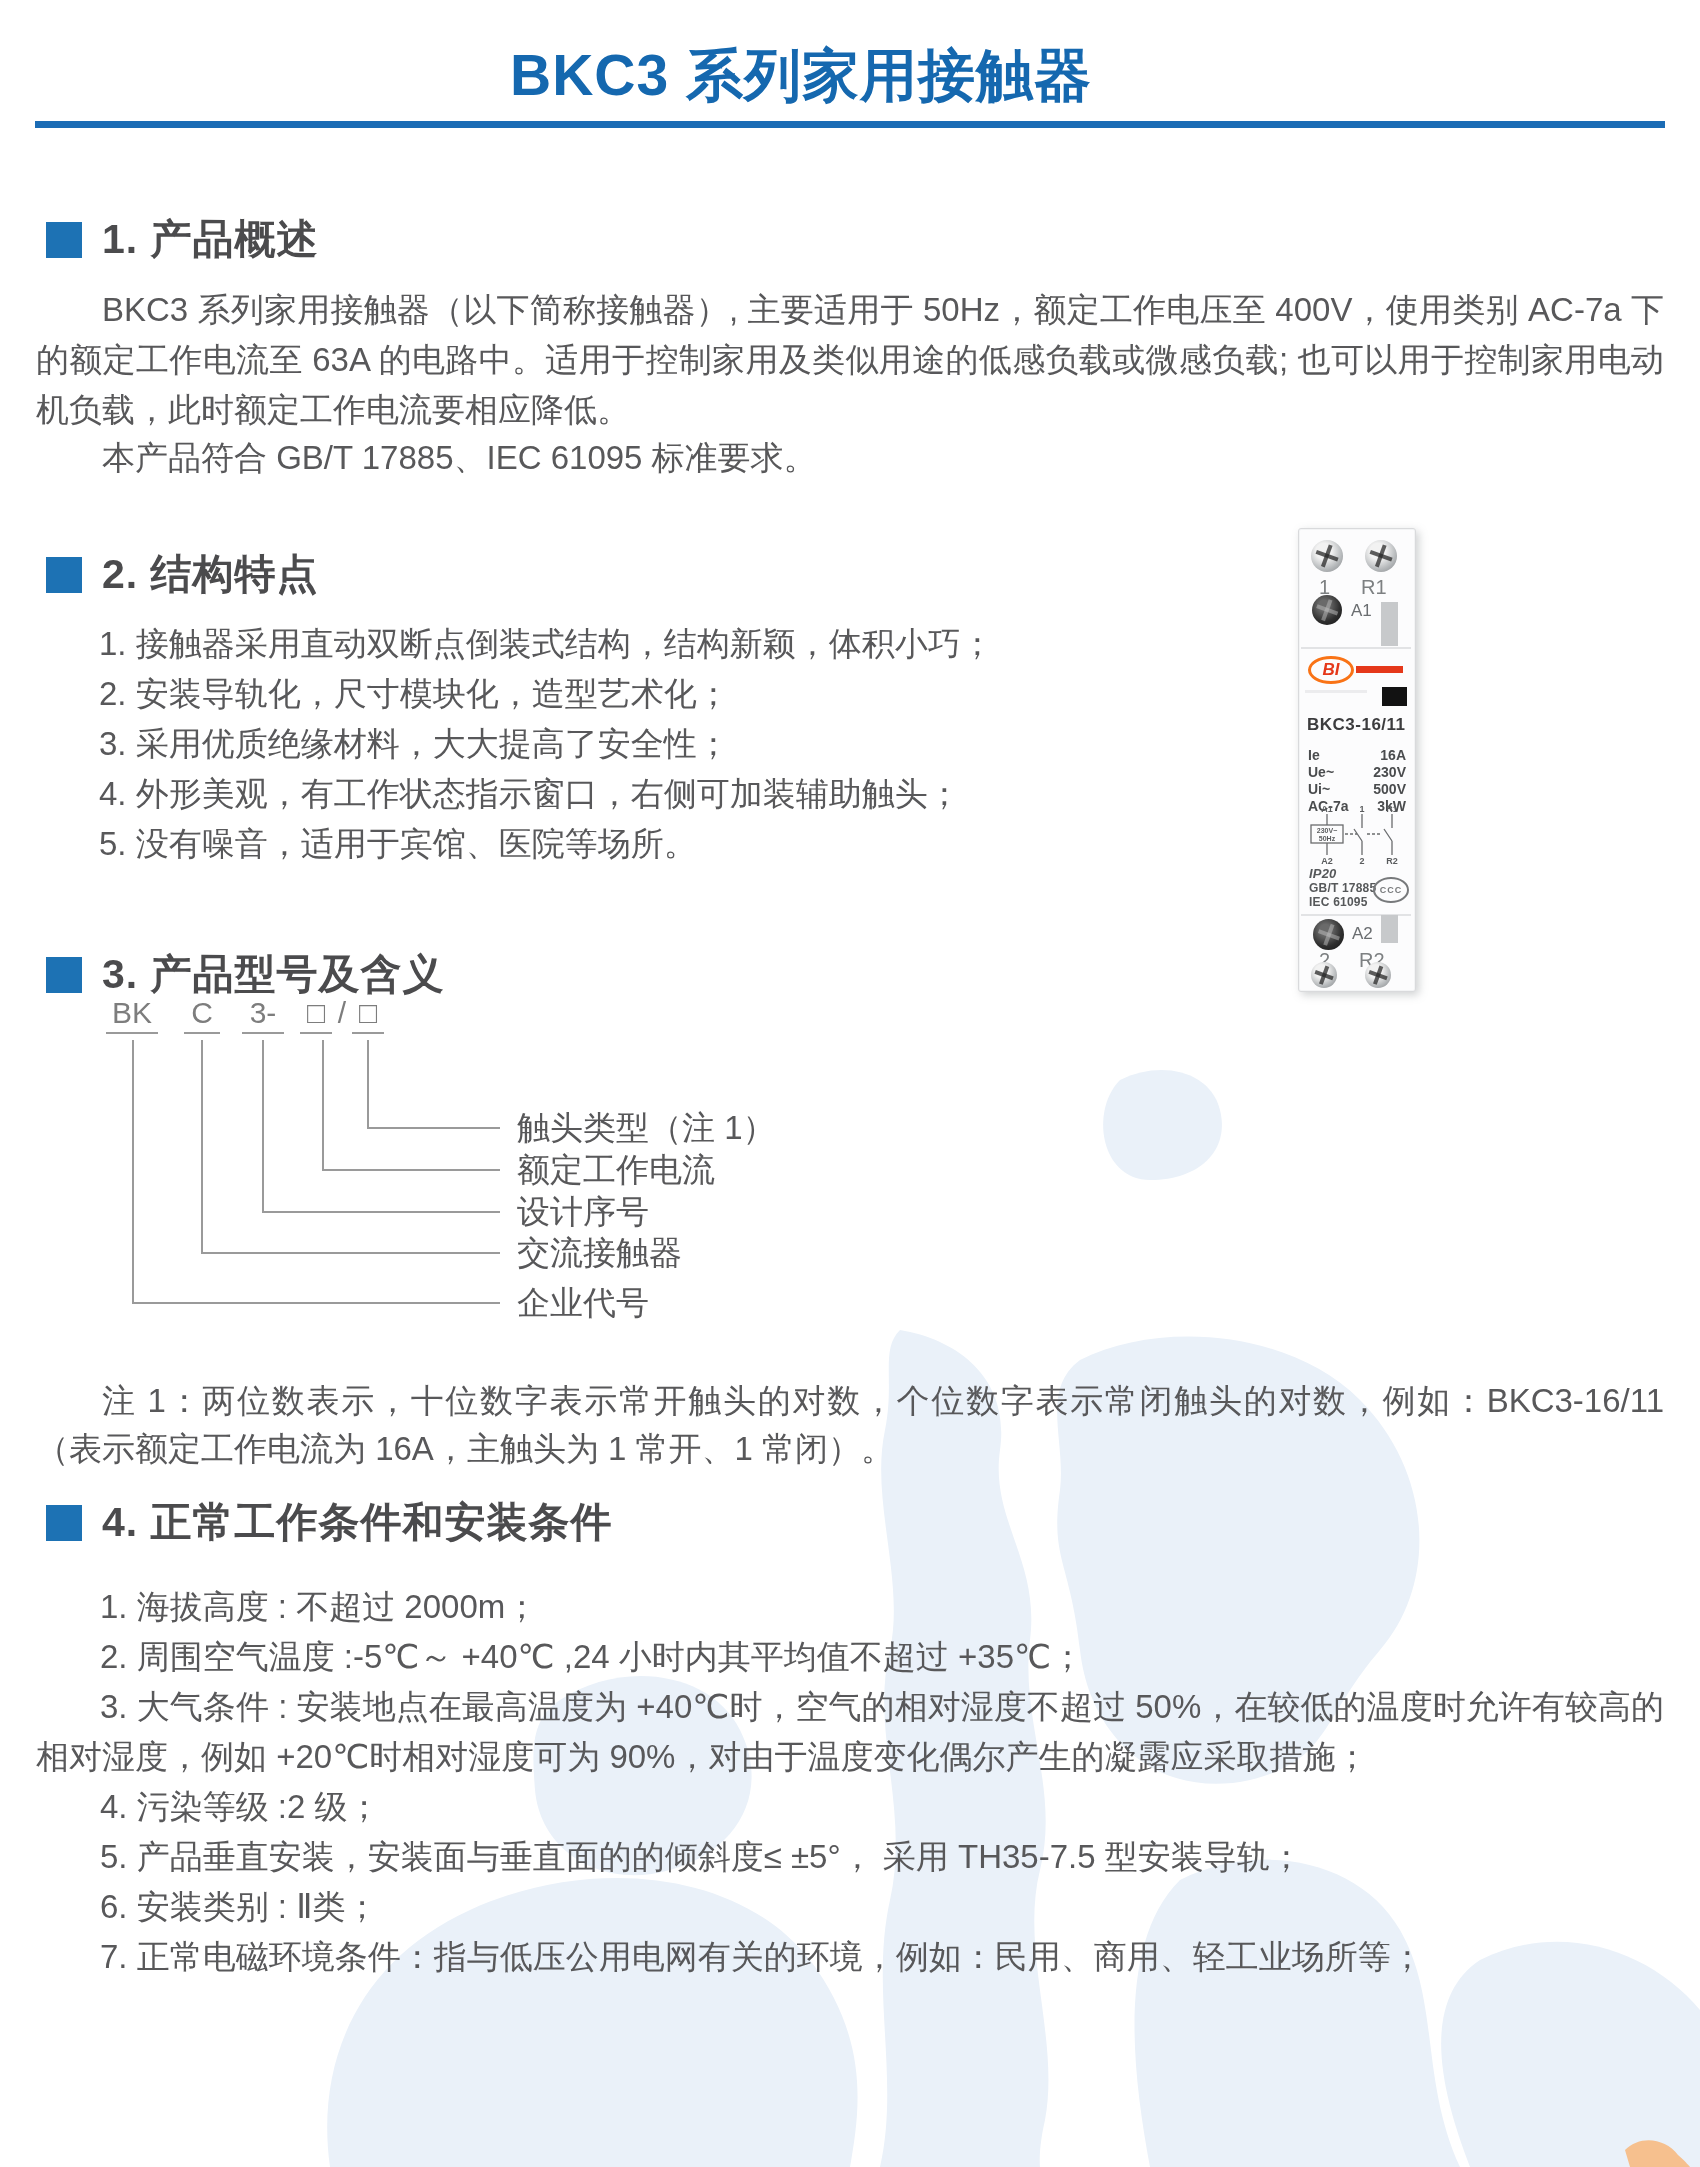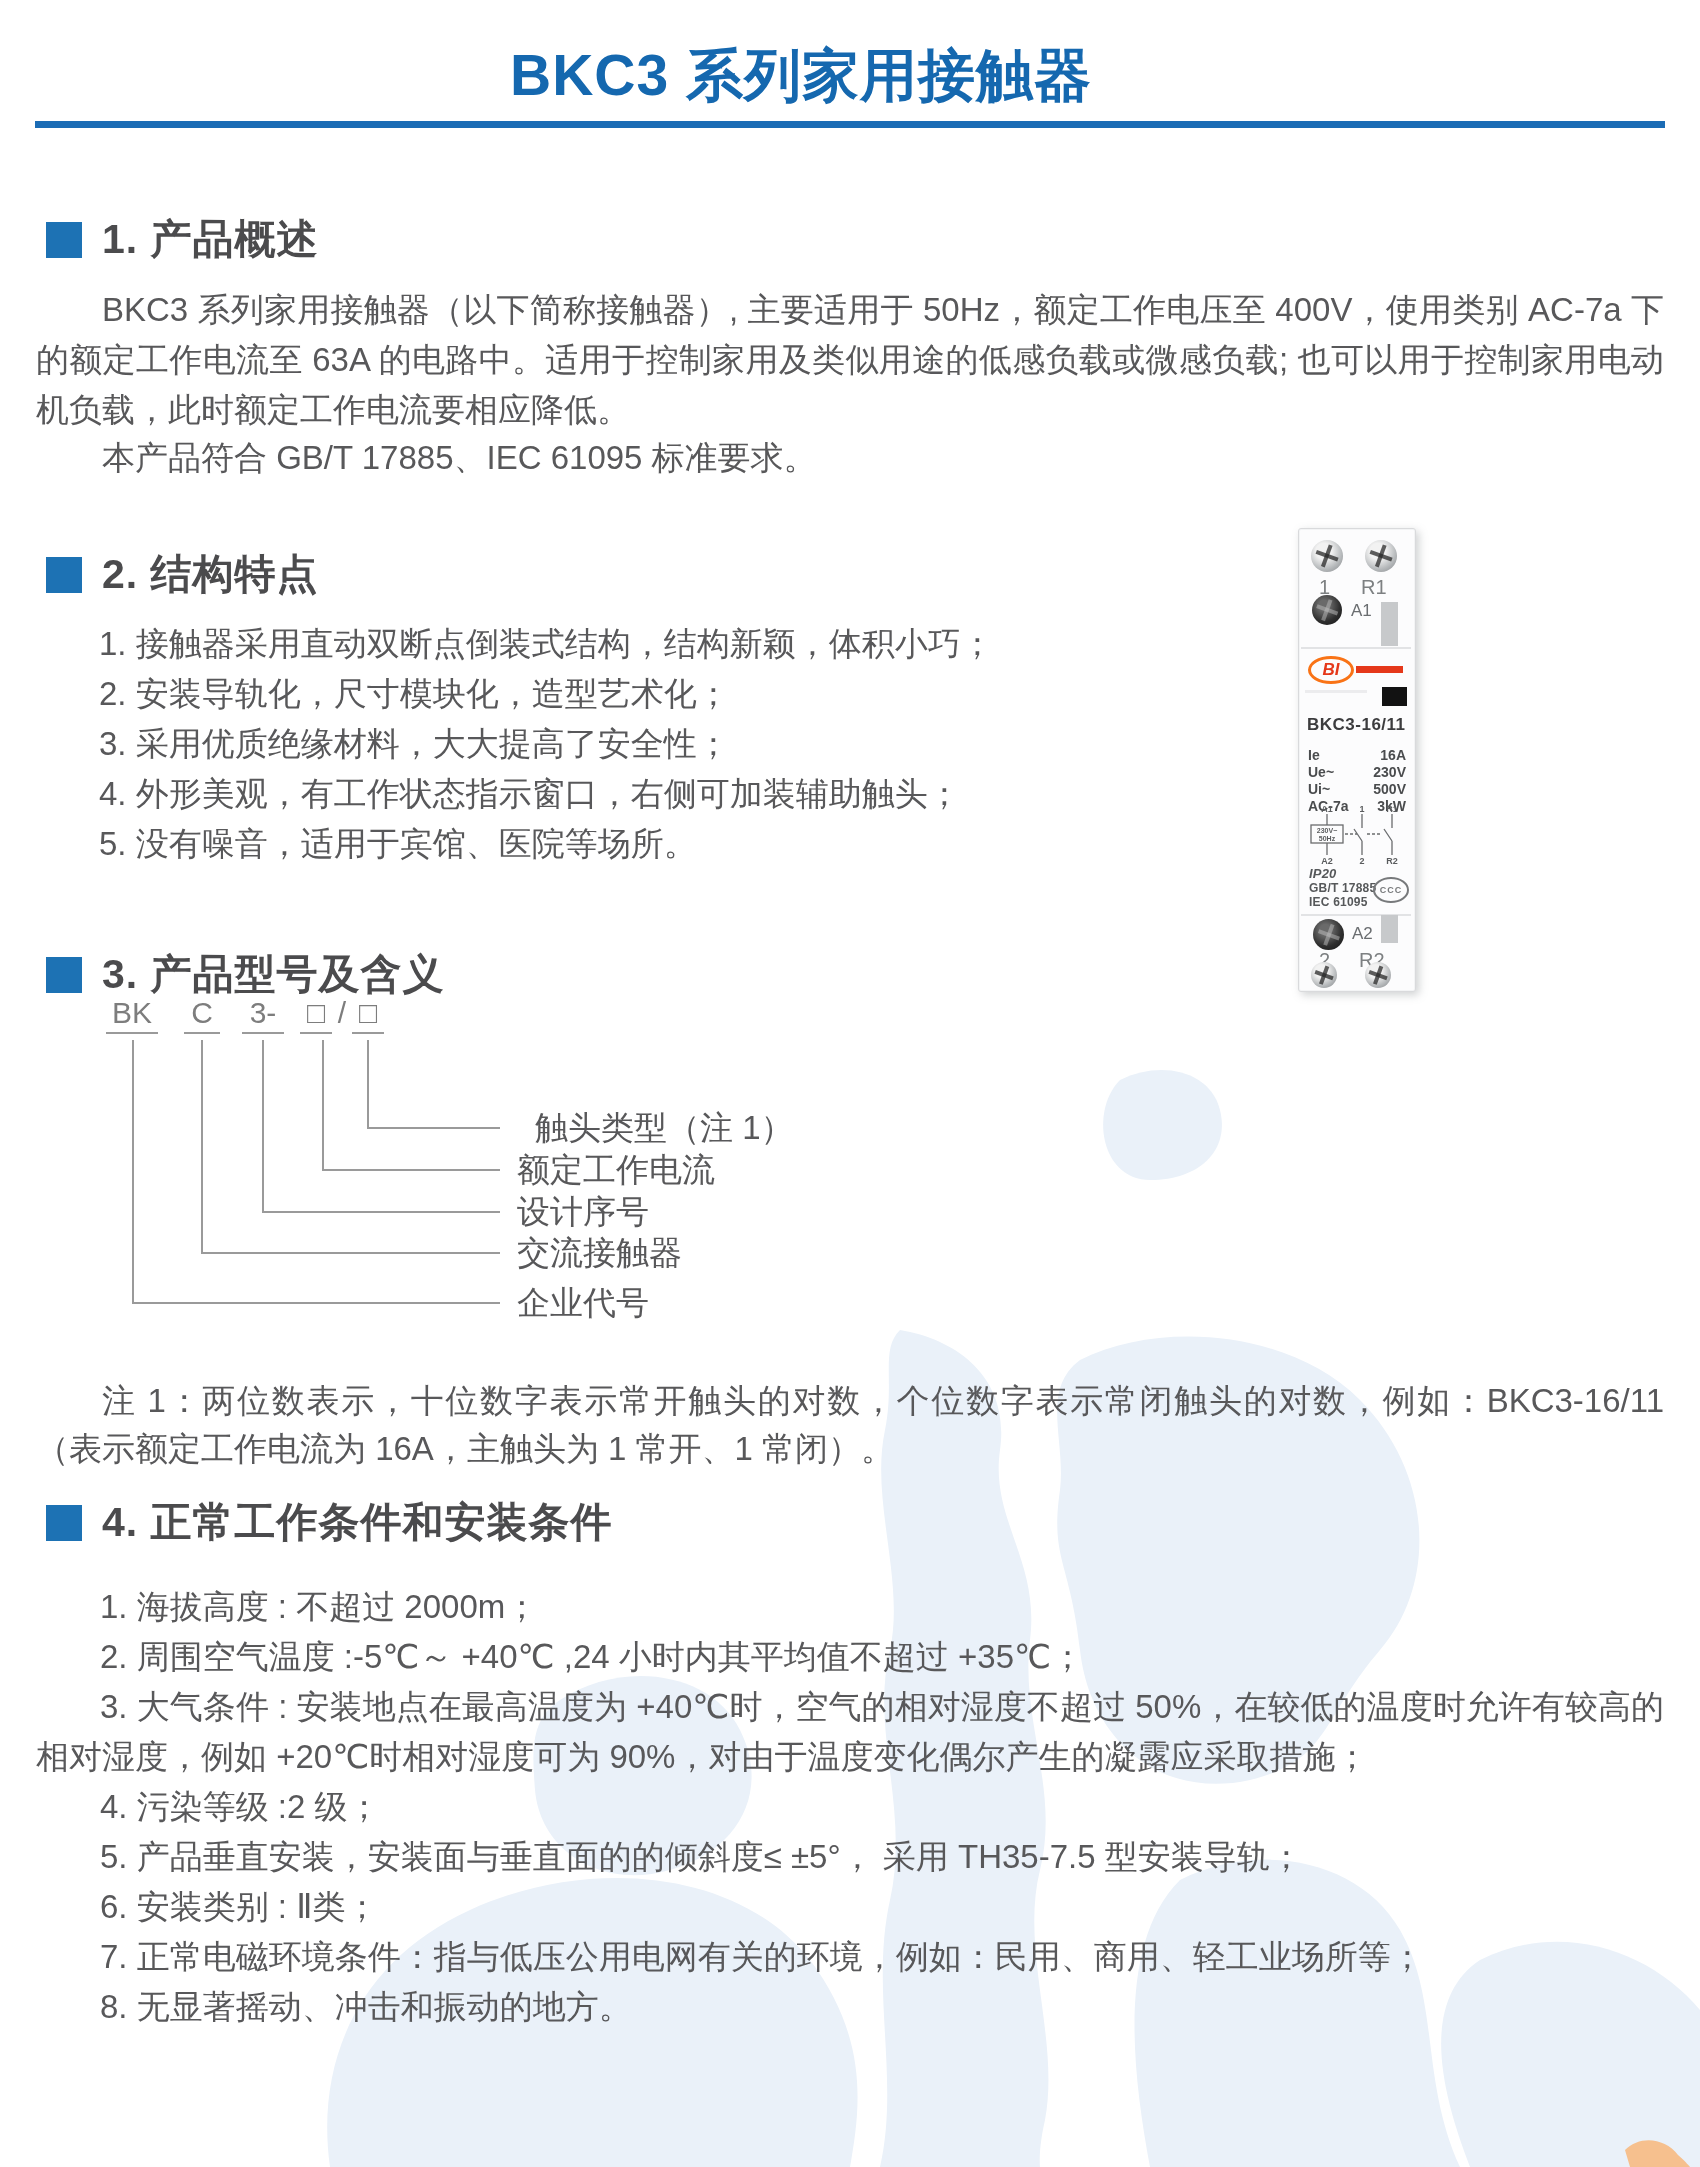--- a/index.html
+++ b/index.html
@@ -191,34 +191,33 @@
 <svg class="abs" style="left:100px;top:1036px;" width="420" height="280" viewBox="0 0 420 280">
   <g stroke="#9a9a9a" stroke-width="2" fill="none">
     <path d="M33 4 V267 H400"></path>
     <path d="M102 4 V217 H400"></path>
     <path d="M163 4 V176 H400"></path>
     <path d="M223 4 V134 H400"></path>
     <path d="M268 4 V92 H400"></path>
   </g>
 </svg>
 
-<div class="abs diag-label" style="left:535px;top:1110px;">触头类型（注 1）</div>
+<div class="abs diag-label" style="left:517px;top:1110px;">触头类型（注 1）</div>
 <div class="abs diag-label" style="left:517px;top:1152px;">额定工作电流</div>
 <div class="abs diag-label" style="left:517px;top:1194px;">设计序号</div>
 <div class="abs diag-label" style="left:517px;top:1235px;">交流接触器</div>
 <div class="abs diag-label" style="left:517px;top:1285px;">企业代号</div>
 
 <div class="abs para" style="top:1377px;line-height:48px;">注 1：两位数表示，十位数字表示常开触头的对数，个位数字表示常闭触头的对数，例如：BKC3-16/11 （表示额定工作电流为 16A，主触头为 1 常开、1 常闭）。</div>
 
 <div class="abs sec-header" style="top:1495px;">
   <div class="sec-square"></div>
   <div class="sec-title">4. 正常工作条件和安装条件</div>
 </div>
 <div class="abs" style="left:36px;top:1582px;width:1628px;font-size:33px;line-height:50px;color:#58585a;text-align:justify;">
   <div class="s4-item">1. 海拔高度 : 不超过 2000m；</div>
   <div class="s4-item">2. 周围空气温度 :-5℃～ +40℃ ,24 小时内其平均值不超过 +35℃；</div>
   <div class="s4-item">3. 大气条件 : 安装地点在最高温度为 +40℃时，空气的相对湿度不超过 50%，在较低的温度时允许有较高的相对湿度，例如 +20℃时相对湿度可为 90%，对由于温度变化偶尔产生的凝露应采取措施；</div>
   <div class="s4-item">4. 污染等级 :2 级；</div>
   <div class="s4-item">5. 产品垂直安装，安装面与垂直面的的倾斜度≤ ±5°， 采用 TH35-7.5 型安装导轨；</div>
   <div class="s4-item">6. 安装类别 : Ⅱ类；</div>
   <div class="s4-item">7. 正常电磁环境条件：指与低压公用电网有关的环境，例如：民用、商用、轻工业场所等；</div>
-  <div class="s4-item">8. 无显著摇动、冲击和振动的地方。</div>
 </div>
 
 </body></html>

